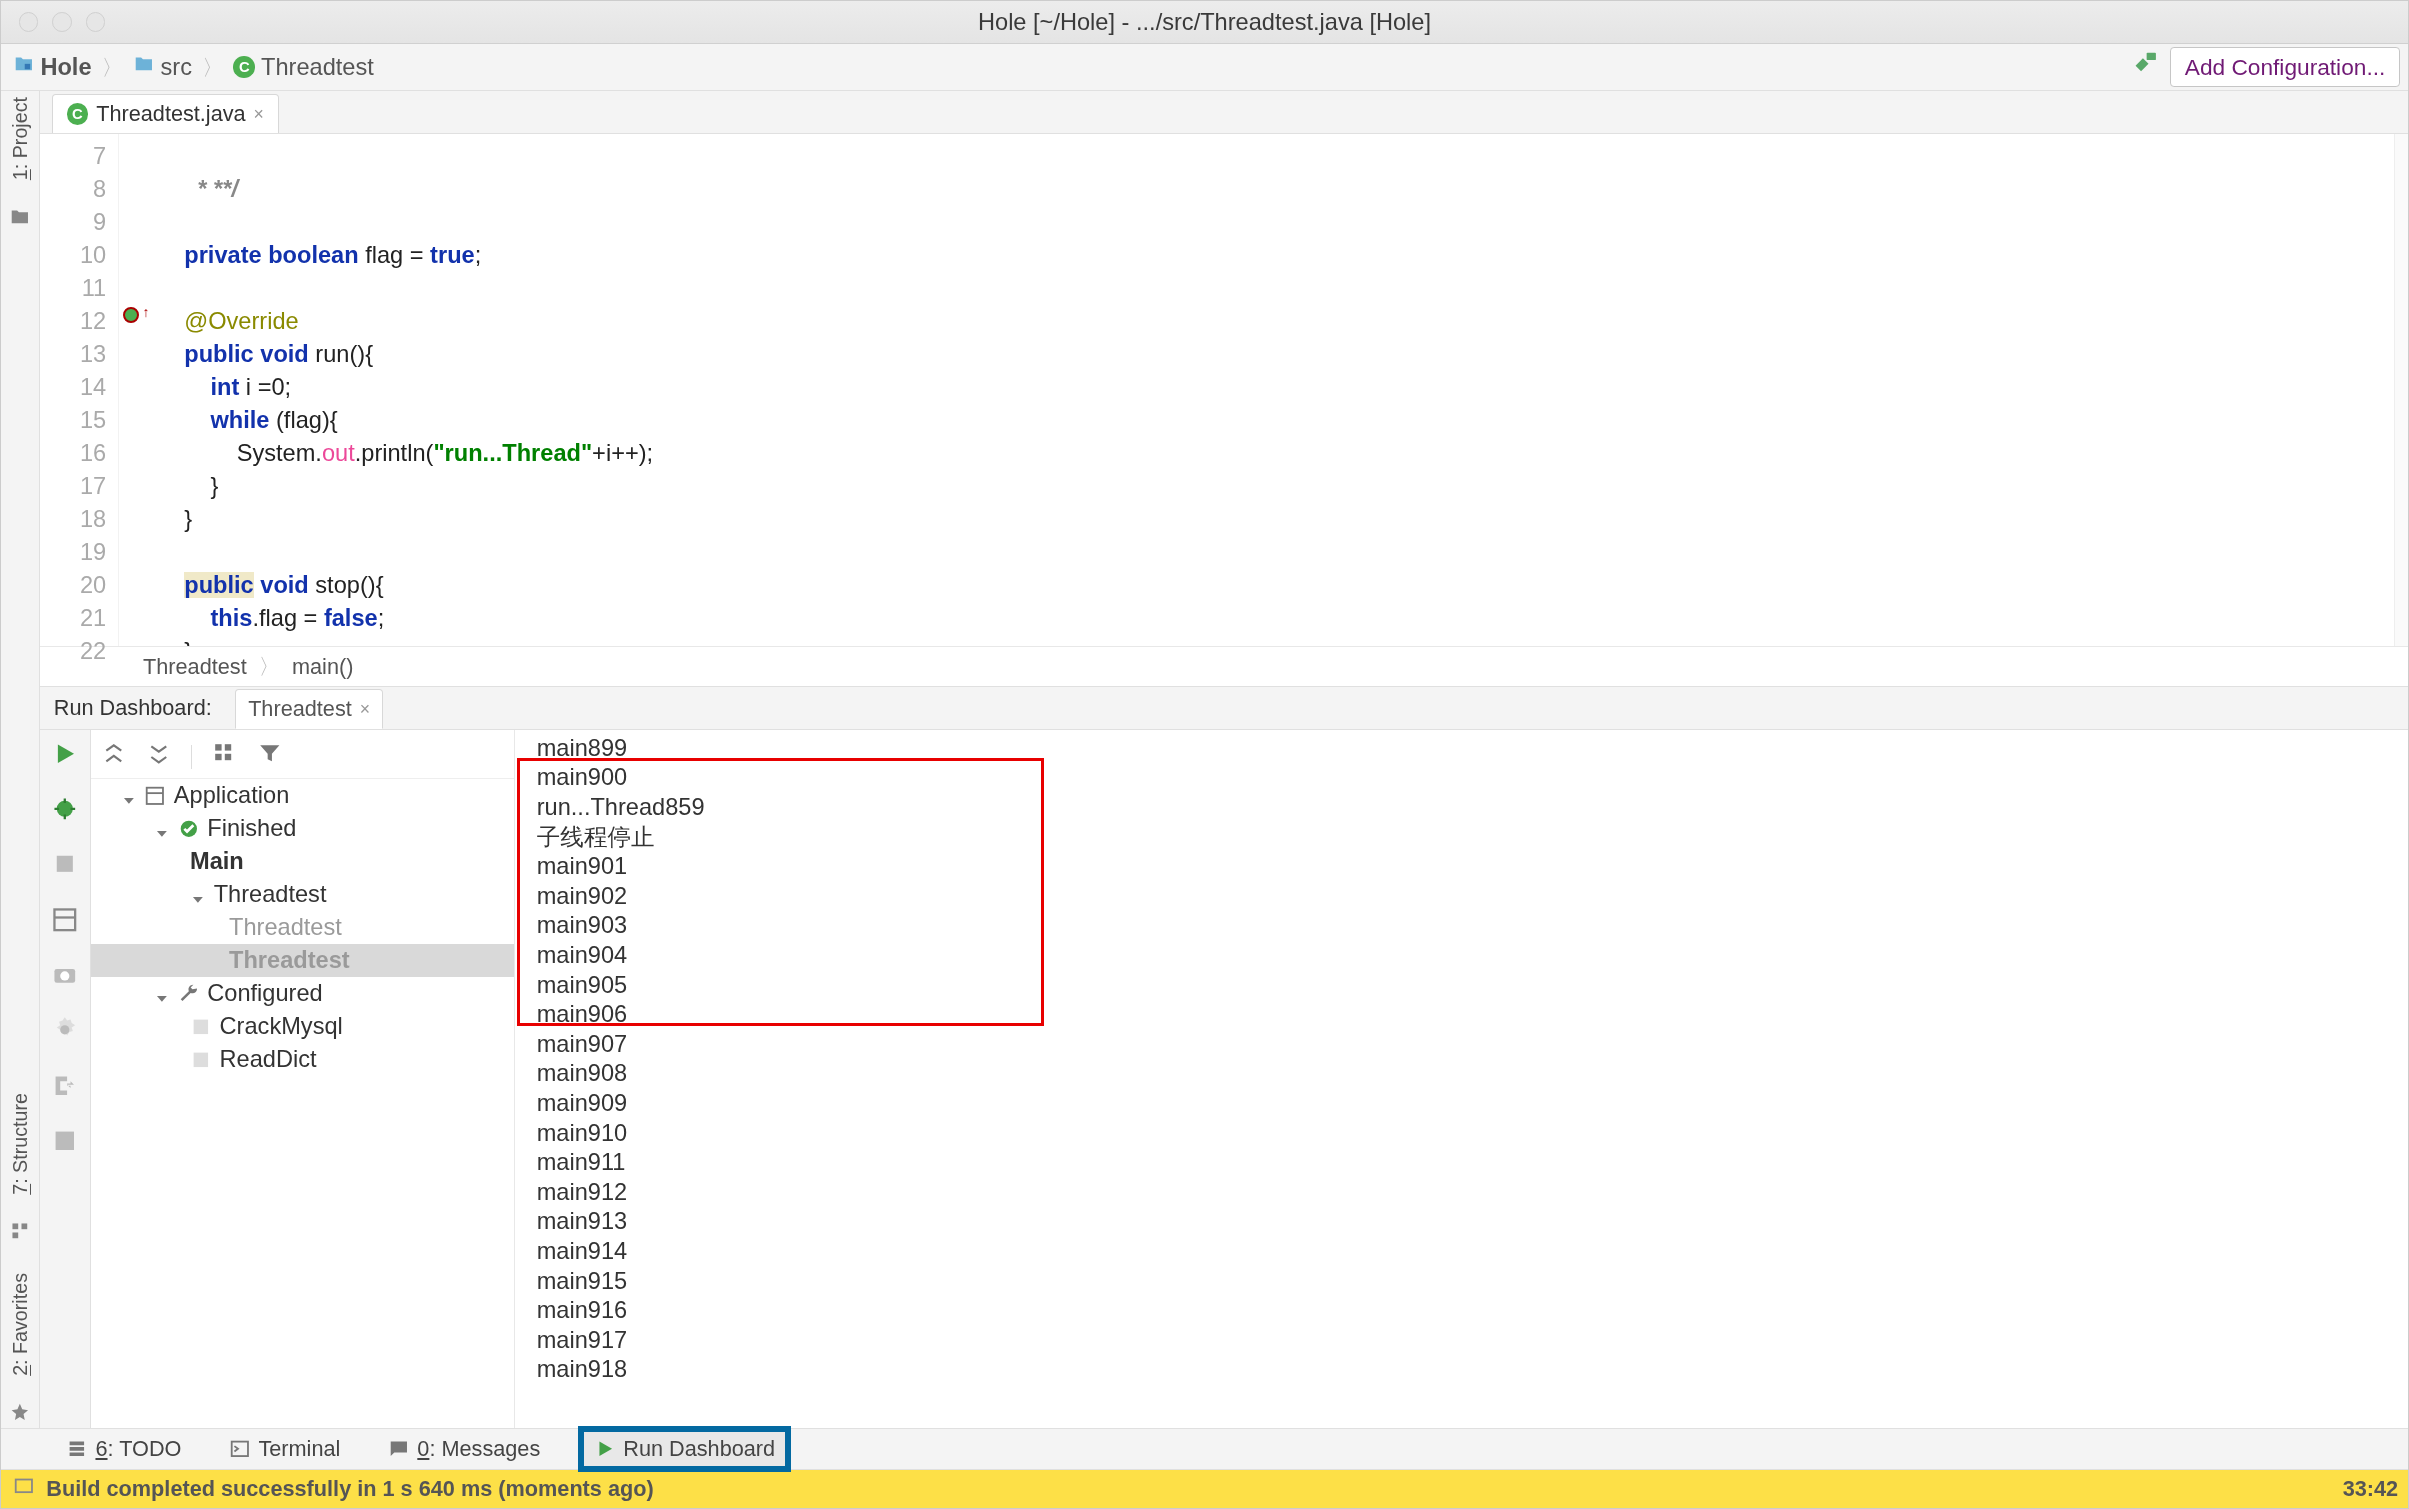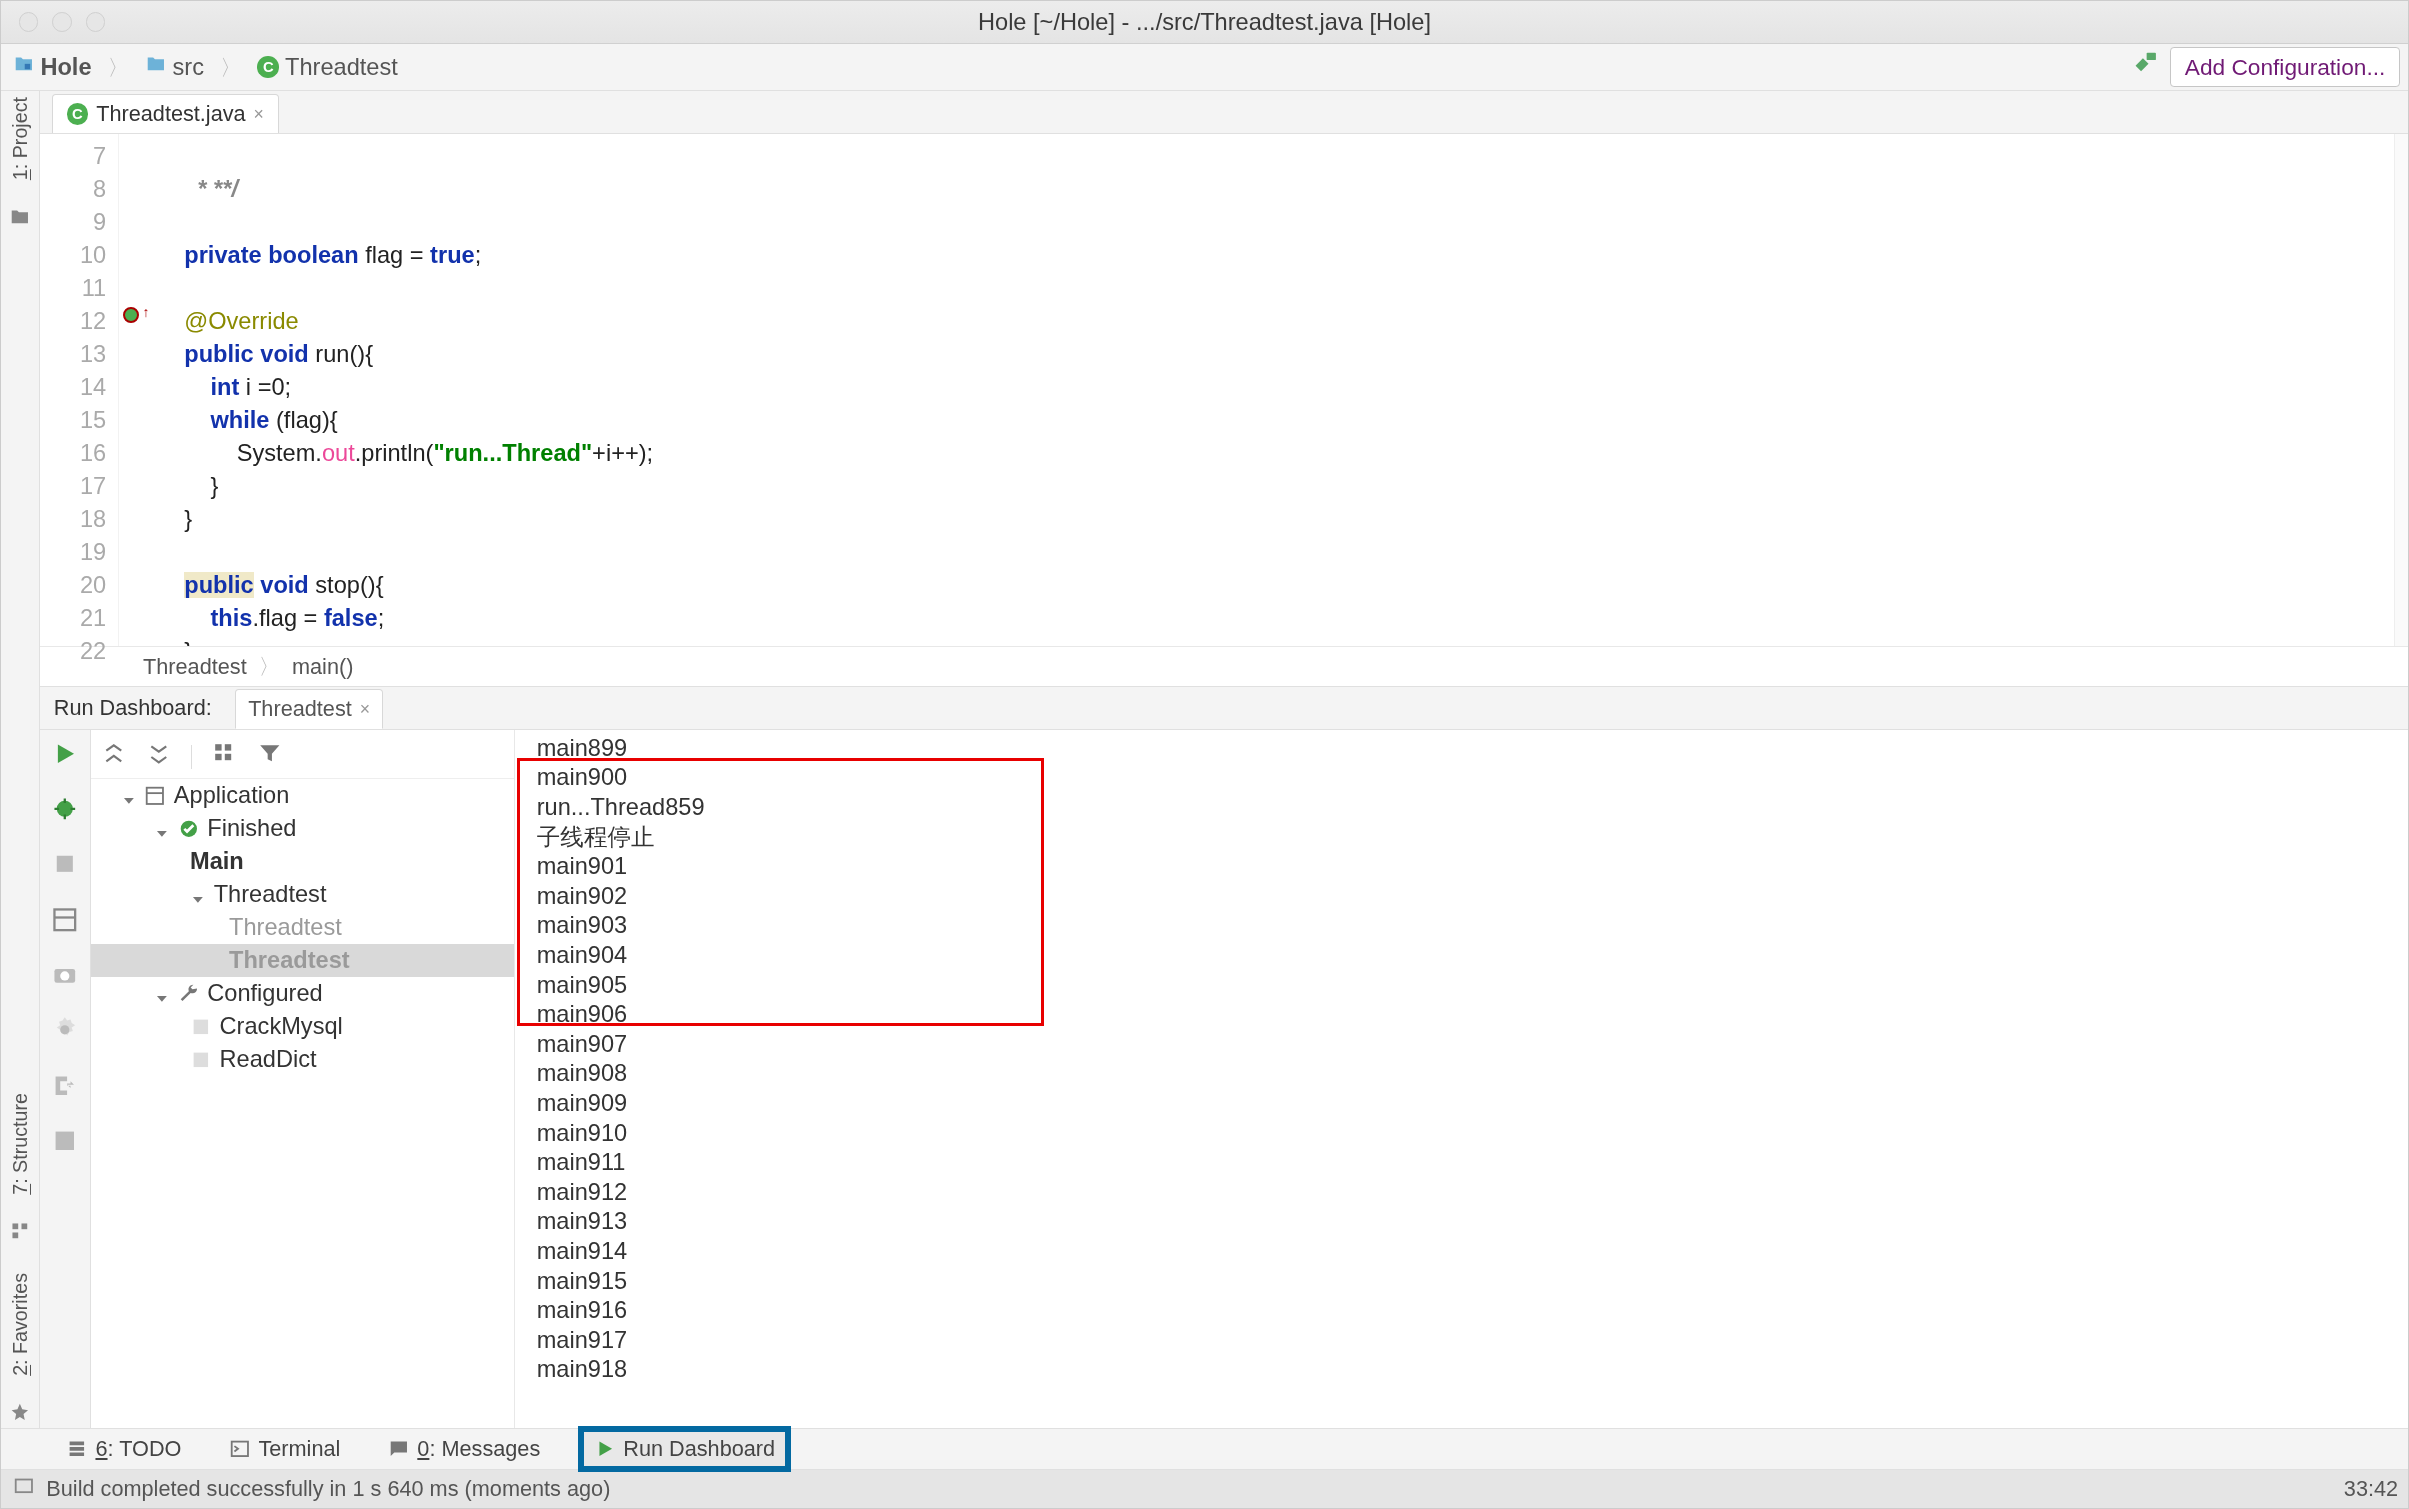--- a/index.html
+++ b/index.html
@@ -7,21 +7,21 @@
   .window { width: 2409px; height: 1509px; background: #ffffff; position: relative; overflow: hidden; border: 1px solid #ccc; }
 
   
   .titlebar { height: 43px; background: linear-gradient(#ececec,#e4e4e4); display: flex; align-items: center; position: relative; border-bottom: 1px solid #d0d0d0; }
   .traffic { display: flex; gap: 13.8px; padding-left: 17.7px; }
   .dot { width: 19.7px; height: 19.7px; border-radius: 50%; background: #e6e6e6; border:1px solid #d0d0d0; }
   .title-text { position: absolute; left: 0; right: 0; text-align: center; font-size: 23.6px; color:#3a3a3a; }
 
   
   .navrow { height: 47px; background: #f4f4f4; border-bottom: 1px solid #e0e0e0; display: flex; align-items: center; justify-content: space-between; padding: 0 7.9px 0 11.8px; }
-  .breadcrumbs { display: flex; align-items: center; gap: 10px; font-size: 23.6px; }
+  .breadcrumbs { display: flex; align-items: center; gap: 4px; font-size: 23.6px; }
   .bc-item { display: flex; align-items: center; gap: 5.9px; color:#555; }
   .bc-sep { color:#bbb; margin: 0 5.9px; font-size: 21.7px; }
   .folder-icon svg { width:21.7px; height:21.7px; }
   .class-icon { width:21.7px; height:21.7px; border-radius:50%; background:#4caf50; display:inline-flex; align-items:center; justify-content:center; color:#fff; font-size:14.8px; font-weight:700; }
   .nav-right { display:flex; align-items:center; gap:9.9px; }
   .hammer-icon svg { width:29.6px; height:29.6px; }
   .btn { background:#fff; border:1px solid #c6c6c6; padding:5.9px 13.8px; font-size:22.7px; border-radius:3.9px; color:#701a75; }
 
   
   .mainrow { display:flex; height: calc(100% - 43px - 47px - 41px - 39px); }
@@ -79,21 +79,21 @@
   .console .line { height:29.6px; white-space:pre; }
   .redbox { position:absolute; border:3.9px solid #e80000; pointer-events:none; }
 
   
   .bottom-tabs { height:41px; background:#f4f4f4; border-top:1px solid #e0e0e0; display:flex; align-items:center; gap:27.6px; padding-left:55px; font-size:21.7px; color:#444; }
   .bt { display:flex; align-items:center; gap:7.9px; padding:3.9px 9.9px; }
   .bt.active { background:#e8e8e8; border:6px solid #0369a1; }
   .bt svg { width:21.7px; height:21.7px; }
 
   
-  .statusbar { height:39px; background:#e5e5e5; border-top:1px solid #e0e0e0; display:flex; align-items:center; justify-content:space-between; padding:0 9.9px 0 11.8px; font-size:21.7px; color:#555; }
+  .statusbar { height:39px; background:#fde047; border-top:1px solid #e0e0e0; display:flex; align-items:center; justify-content:space-between; padding:0 9.9px 0 11.8px; font-size:21.7px; color:#555;font-weight:bold; }
   .status-left { display:flex; align-items:center; gap:11.8px; }
   .sb-icon svg { width:21.7px; height:21.7px; }
 
   .underline { text-decoration: underline; }
 </style>
 </head>
 <body>
 
 <div class="window">
 

